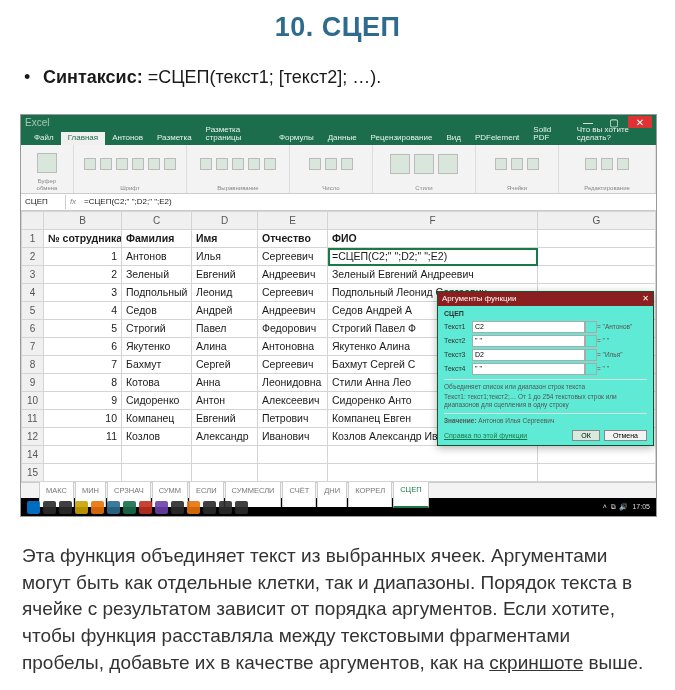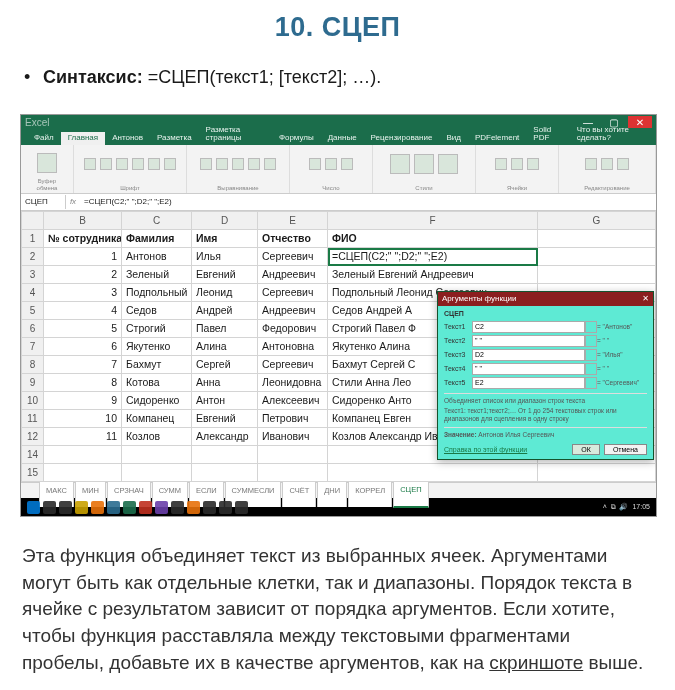--- a/index.html
+++ b/index.html
@@ -570,26 +570,20 @@
                 <input value="D2" style="">
                 <span class="pick"></span>
                 <span class="val">= "Илья"</span>
               </div>
               <div class="dlg-row">
                 <span class="lab">Текст4</span>
                 <input value="&quot; &quot;" style="">
                 <span class="pick"></span>
                 <span class="val">= " "</span>
               </div>
-              <div class="dlg-row">
-                <span class="lab">Текст5</span>
-                <input value="E2" style="">
-                <span class="pick"></span>
-                <span class="val">= "Сергеевич"</span>
-              </div>
             </div>
           <div class="dlg-note">
             <div>Объединяет список или диапазон строк текста</div>
             <div style="margin-top:2px;">Текст1: текст1;текст2;… От 1 до 254 текстовых строк или диапазонов для сцепления в одну строку</div>
           </div>
           <div class="dlg-note">
             <span class="bold">Значение:</span>
             <span>Антонов Илья Сергеевич</span>
           </div>
           <div class="dlg-foot">

